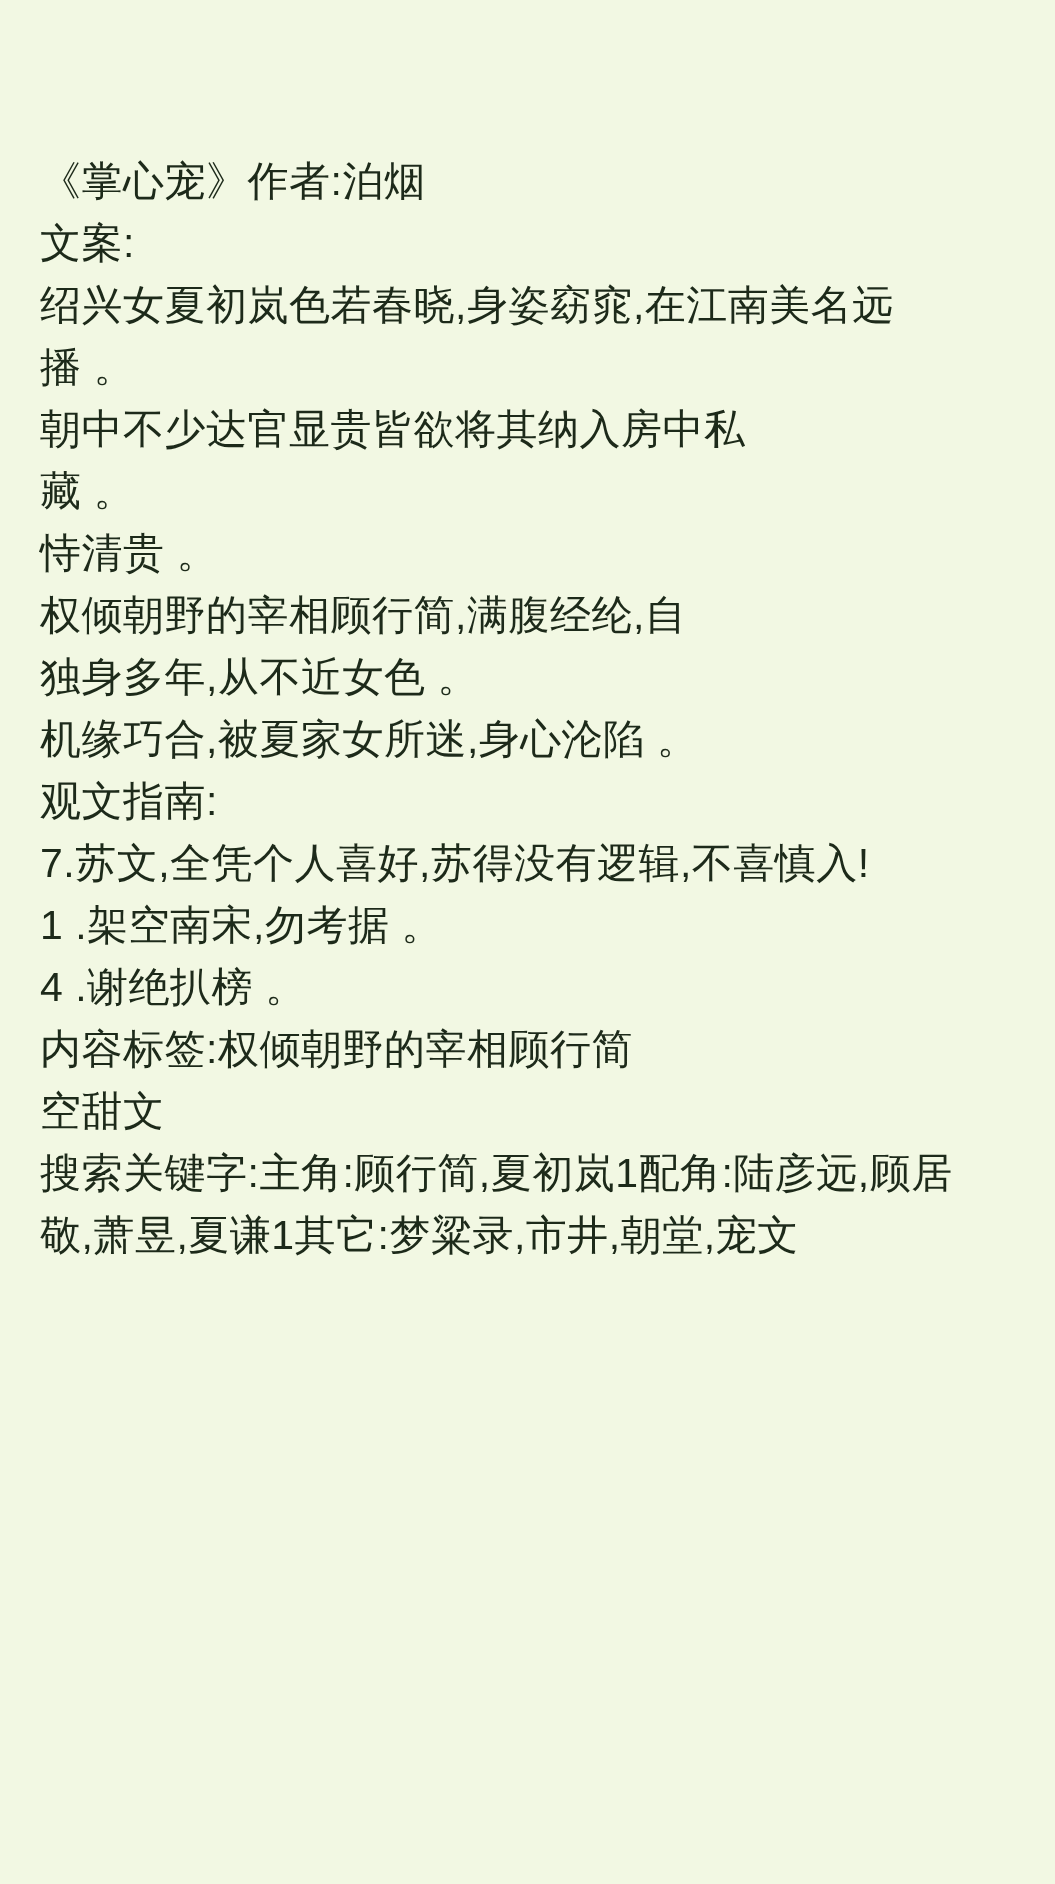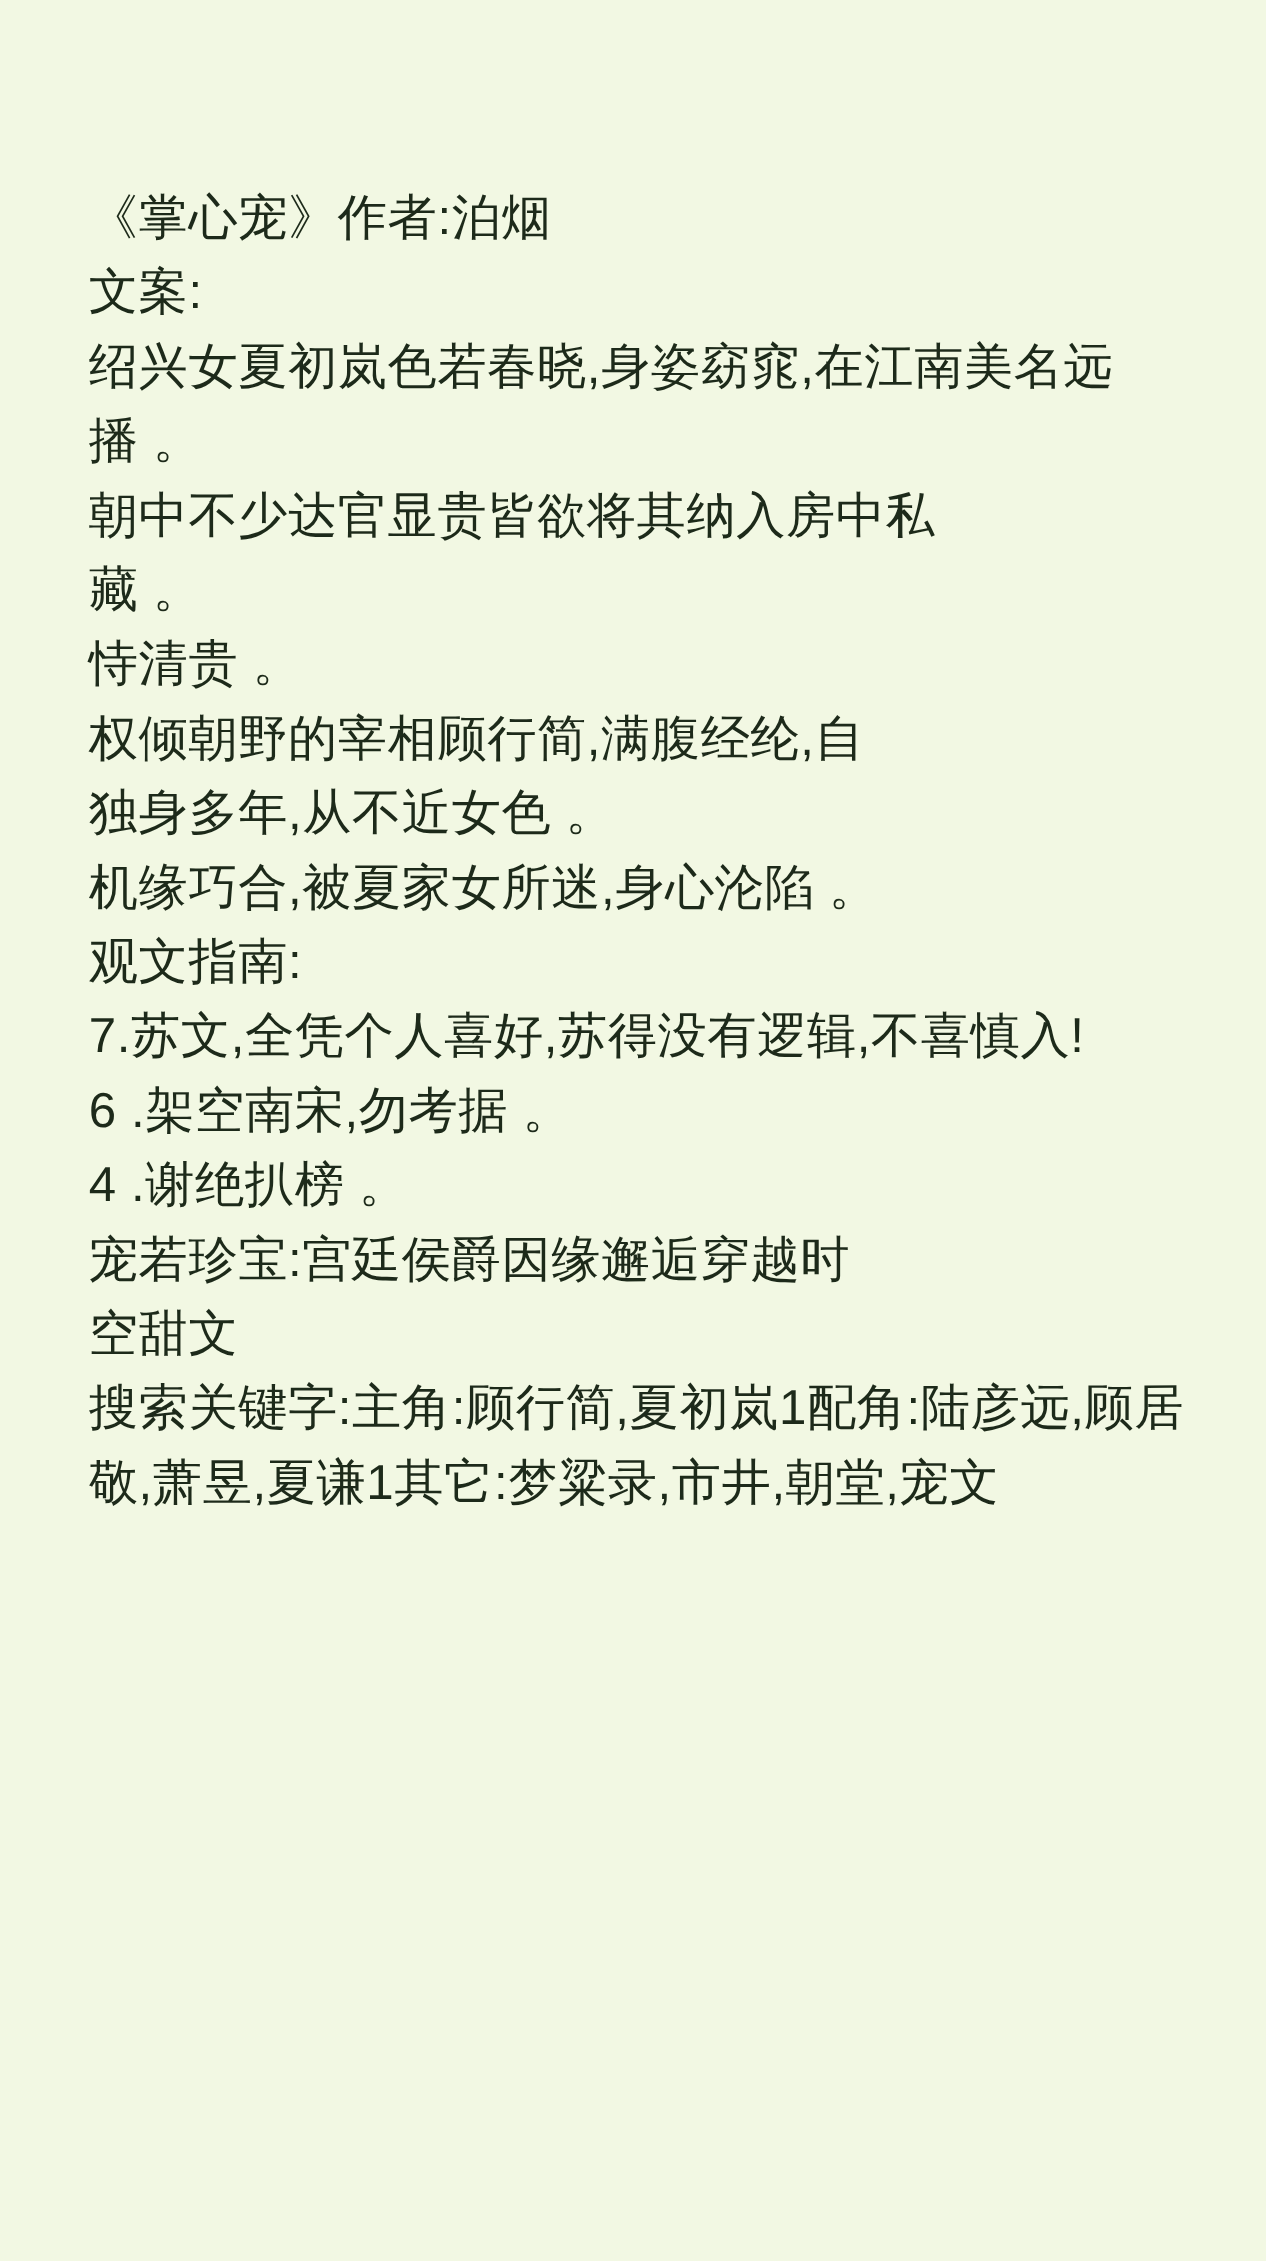--- a/index.html
+++ b/index.html
@@ -11,21 +11,21 @@
     height: 1884px;
     background: #f2f8e3;
     font-family: "Liberation Sans", sans-serif;
     overflow: hidden;
   }
   .page {
     box-sizing: border-box;
     width: 1055px;
     height: 1884px;
     background: #f2f8e3;
-    padding: 150px 50px 0 74px;
+    padding: 150px 50px 0 40px;
   }
   .doc-body {
     color: #1d2a1a;
     font-size: 41px;
     line-height: 62px;
     letter-spacing: 0.5px;
     font-family: "Liberation Sans", sans-serif;
   }
   .line {
     white-space: pre-wrap;
@@ -42,20 +42,20 @@
     <div class="line">绍兴女夏初岚色若春晓,身姿窈窕,在江南美名远</div>
     <div class="line">播 。</div>
     <div class="line">朝中不少达官显贵皆欲将其纳入房中私</div>
     <div class="line">藏 。</div>
     <div class="line">恃清贵 。</div>
     <div class="line">权倾朝野的宰相顾行简,满腹经纶,自</div>
     <div class="line">独身多年,从不近女色 。</div>
     <div class="line">机缘巧合,被夏家女所迷,身心沦陷 。</div>
     <div class="line">观文指南:</div>
     <div class="line">7.苏文,全凭个人喜好,苏得没有逻辑,不喜慎入!</div>
-    <div class="line">6 .架空南宋,勿考据 。</div>
+    <div class="line">1 .架空南宋,勿考据 。</div>
     <div class="line">4 .谢绝扒榜 。</div>
-    <div class="line">宠若珍宝:宫廷侯爵因缘邂逅穿越时</div>
+    <div class="line">内容标签:权倾朝野的宰相顾行简</div>
     <div class="line">空甜文</div>
     <div class="line">搜索关键字:主角:顾行简,夏初岚1配角:陆彦远,顾居</div>
     <div class="line">敬,萧昱,夏谦1其它:梦粱录,市井,朝堂,宠文</div>
   </div>
 </div>
 
 </body></html>

